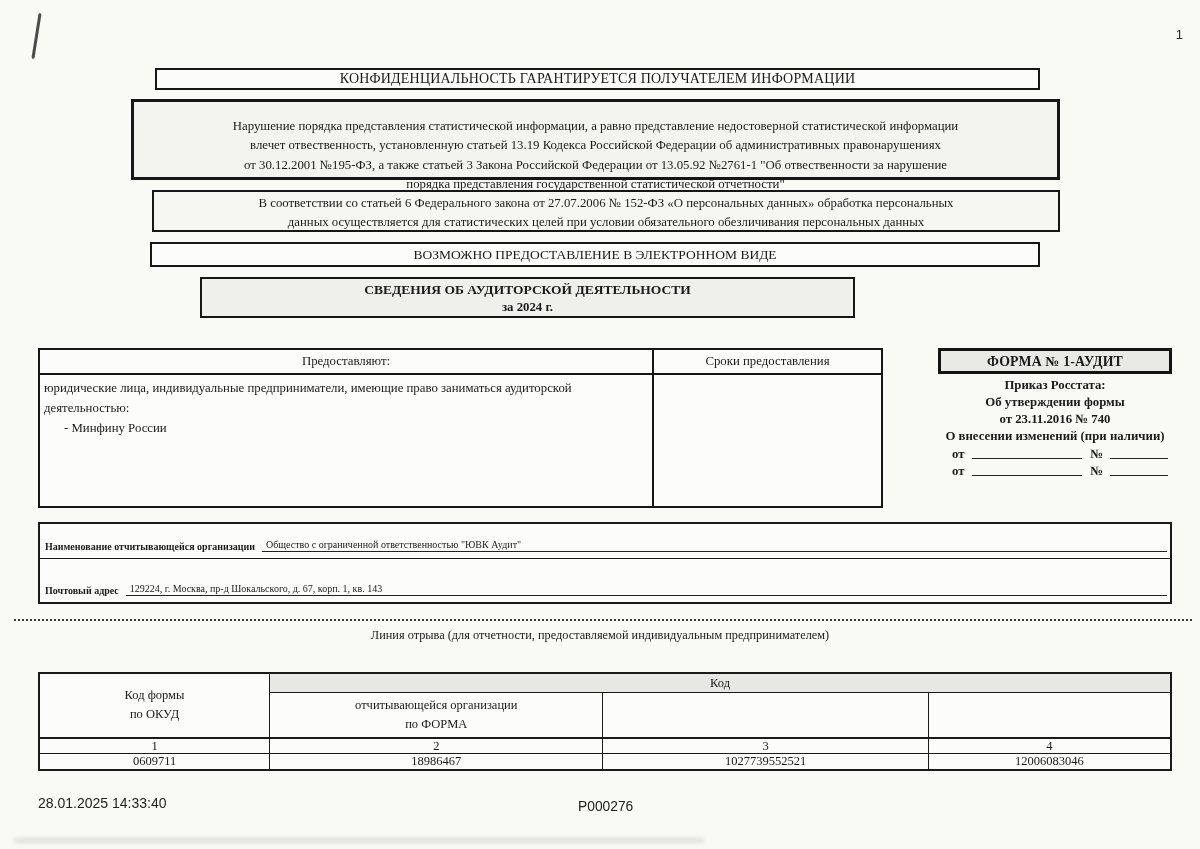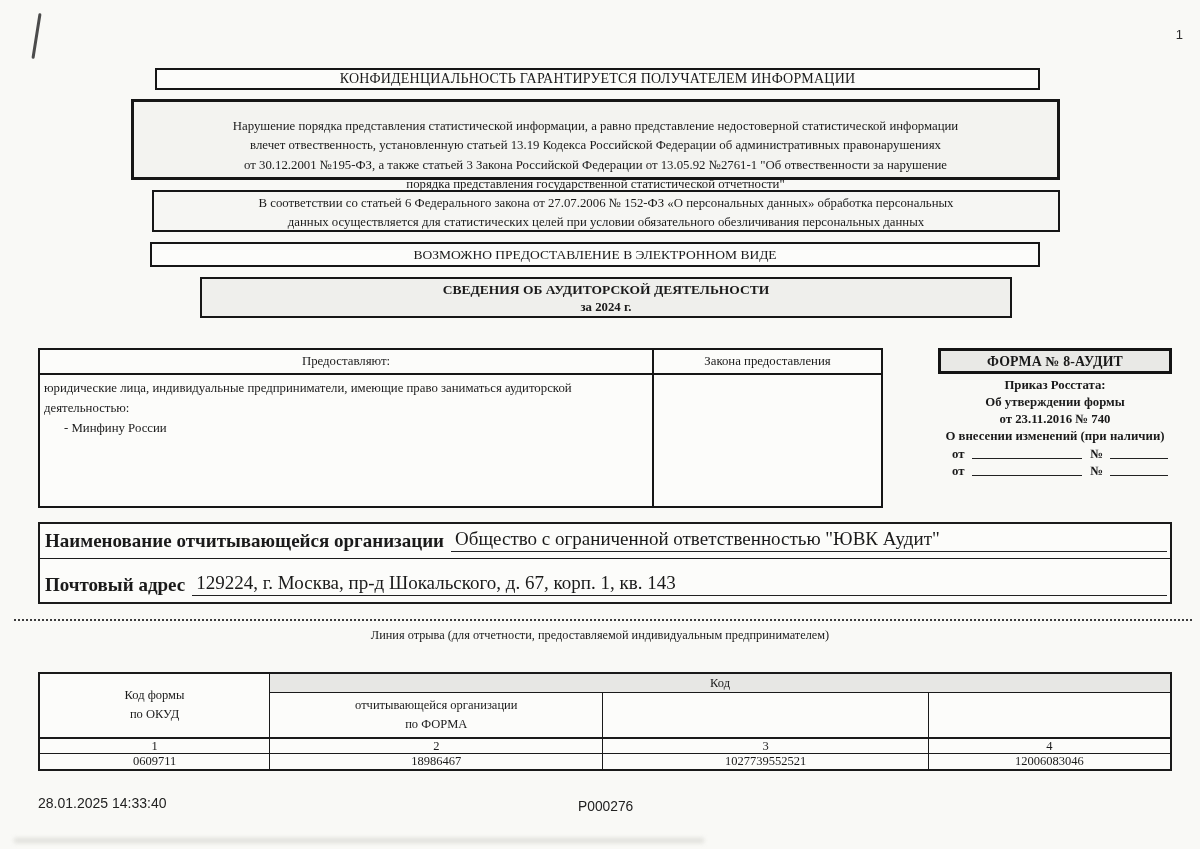--- a/index.html
+++ b/index.html
@@ -28,21 +28,21 @@
 
   
   .hbox { position:absolute; border:2px solid #161616; background:#fcfcfa; text-align:center; }
   .hbox-title   { left:155px; top:42px;  width:771px; height:21px; font-weight:bold; font-size:14px; line-height:17px; letter-spacing:.3px;margin-top:26px; }
   .hbox-conf    { left:155px; top:68px;  width:885px; height:22px; font-size:14px; line-height:18px; letter-spacing:.2px; }
   .hbox-viol    { left:131px; top:99px;  width:929px; height:81px; border-width:3px; background:#f3f3f0; font-size:12.8px; padding-top:15px; }
   .hbox-viol div{ line-height:19.3px; }
   .hbox-pers    { left:152px; top:190px; width:908px; height:42px; font-size:12.8px; padding-top:2px; background:#f6f6f3; }
   .hbox-pers div{ line-height:19px; }
   .hbox-elec    { left:150px; top:242px; width:890px; height:25px; font-size:13.5px; line-height:21px; }
-  .hbox-form    { left:200px; top:277px; width:812px; height:41px; background:#efefec; padding-top:2px; }
+  .hbox-form    { left:200px; top:277px; width:655px; height:41px; background:#efefec; padding-top:2px; }
   .hbox-form .t1{ font-weight:bold; font-size:13.5px; line-height:18px; }
   .hbox-form .t2{ font-weight:bold; font-size:12.8px; line-height:17px; }
 
   
   .prov-table { position:absolute; left:38px; top:348px; width:845px; height:160px; border:2px solid #161616; background:#fcfcfa; font-size:12.8px; }
   .prov-head { display:flex; height:25px; border-bottom:2px solid #161616; }
   .prov-head .c1 { width:614px; border-right:2px solid #161616; text-align:center; line-height:23px; }
   .prov-head .c2 { flex:1; text-align:center; line-height:23px; }
   .prov-body { display:flex; height:131px; }
   .prov-body .c1 { width:614px; border-right:2px solid #161616; padding:3px 6px 0 4px; line-height:20px; }
@@ -54,21 +54,21 @@
   .fp-number { border:3px solid #141414; background:#e9e9e6; height:26px; text-align:center; font-weight:bold; font-size:13.8px; line-height:21px; letter-spacing:.2px; }
   .fp-line { text-align:center; font-weight:bold; font-size:12.8px; line-height:17px; }
   .fp-lines { margin-top:3px; }
   .amd-row { display:flex; align-items:flex-end; height:17px; padding:0 4px 0 14px; font-weight:bold; font-size:12.8px; }
   .amd-fill { flex:1; border-bottom:1.4px solid #222; margin:0 8px 3px 7px; }
   .amd-short { width:58px; border-bottom:1.4px solid #222; margin:0 0 3px 7px; }
   .fp-period { position:absolute; left:0; top:137px; width:234px; height:22px; border:2px solid #161616; background:#e9e9e6; text-align:center; font-weight:bold; font-size:13px; line-height:18px; }
 
   
   .org-block { position:absolute; left:38px; top:522px; width:1134px; border:2px solid #1b1b1b; background:#fcfcfa; }
-  .org-row { display:flex; align-items:flex-end; padding:0 3px 6px 5px; height:34px; font-size:19px; }
+  .org-row { display:flex; align-items:flex-end; padding:0 3px 6px 5px; height:34px; font-size:10px; }
   .org-row + .org-row { border-top:1.6px solid #1b1b1b; height:44px; }
   .org-label { font-weight:bold; white-space:nowrap; padding-right:7px; }
   .org-value { flex:1; border-bottom:1.5px solid #222; padding:0 4px 1px 4px; white-space:nowrap; overflow:hidden; }
 
   
   .tear-line { position:absolute; left:14px; top:619px; width:1178px; border-top:2px dotted #3d3d3d; }
   .tear-caption { position:absolute; left:0; top:628px; width:1200px; text-align:center; font-size:12.3px; }
 
   
   table.codes { position:absolute; left:38px; top:672px; width:1134px; border-collapse:collapse; background:#fcfcfa; }
@@ -109,32 +109,32 @@
 <div class="hbox hbox-elec">ВОЗМОЖНО ПРЕДОСТАВЛЕНИЕ В ЭЛЕКТРОННОМ ВИДЕ</div>
 
 <div class="hbox hbox-form">
   <div class="t1">СВЕДЕНИЯ ОБ АУДИТОРСКОЙ ДЕЯТЕЛЬНОСТИ</div>
   <div class="t2">за 2024 г.</div>
 </div>
 
 <div class="prov-table">
   <div class="prov-head">
     <div class="c1">Предоставляют:</div>
-    <div class="c2">Закона предоставления</div>
+    <div class="c2">Сроки предоставления</div>
   </div>
   <div class="prov-body">
     <div class="c1">
       <div>юридические лица, индивидуальные предприниматели, имеющие право заниматься аудиторской деятельностью:</div>
       <div class="indent">- Минфину России</div>
     </div>
   </div>
 </div>
 
 <div class="form-panel">
-  <div class="fp-number">ФОРМА № 8-АУДИТ</div>
+  <div class="fp-number">ФОРМА № 1-АУДИТ</div>
   <div class="fp-lines">
     <div class="fp-line">Приказ Росстата:</div>
     <div class="fp-line">Об утверждении формы</div>
     <div class="fp-line">от 23.11.2016 № 740</div>
     <div class="fp-line">О внесении изменений (при наличии)</div>
     <div class="amd-row">
       <span>от</span>
       <span class="amd-fill"></span>
       <span>№</span>
       <span class="amd-short"></span>

